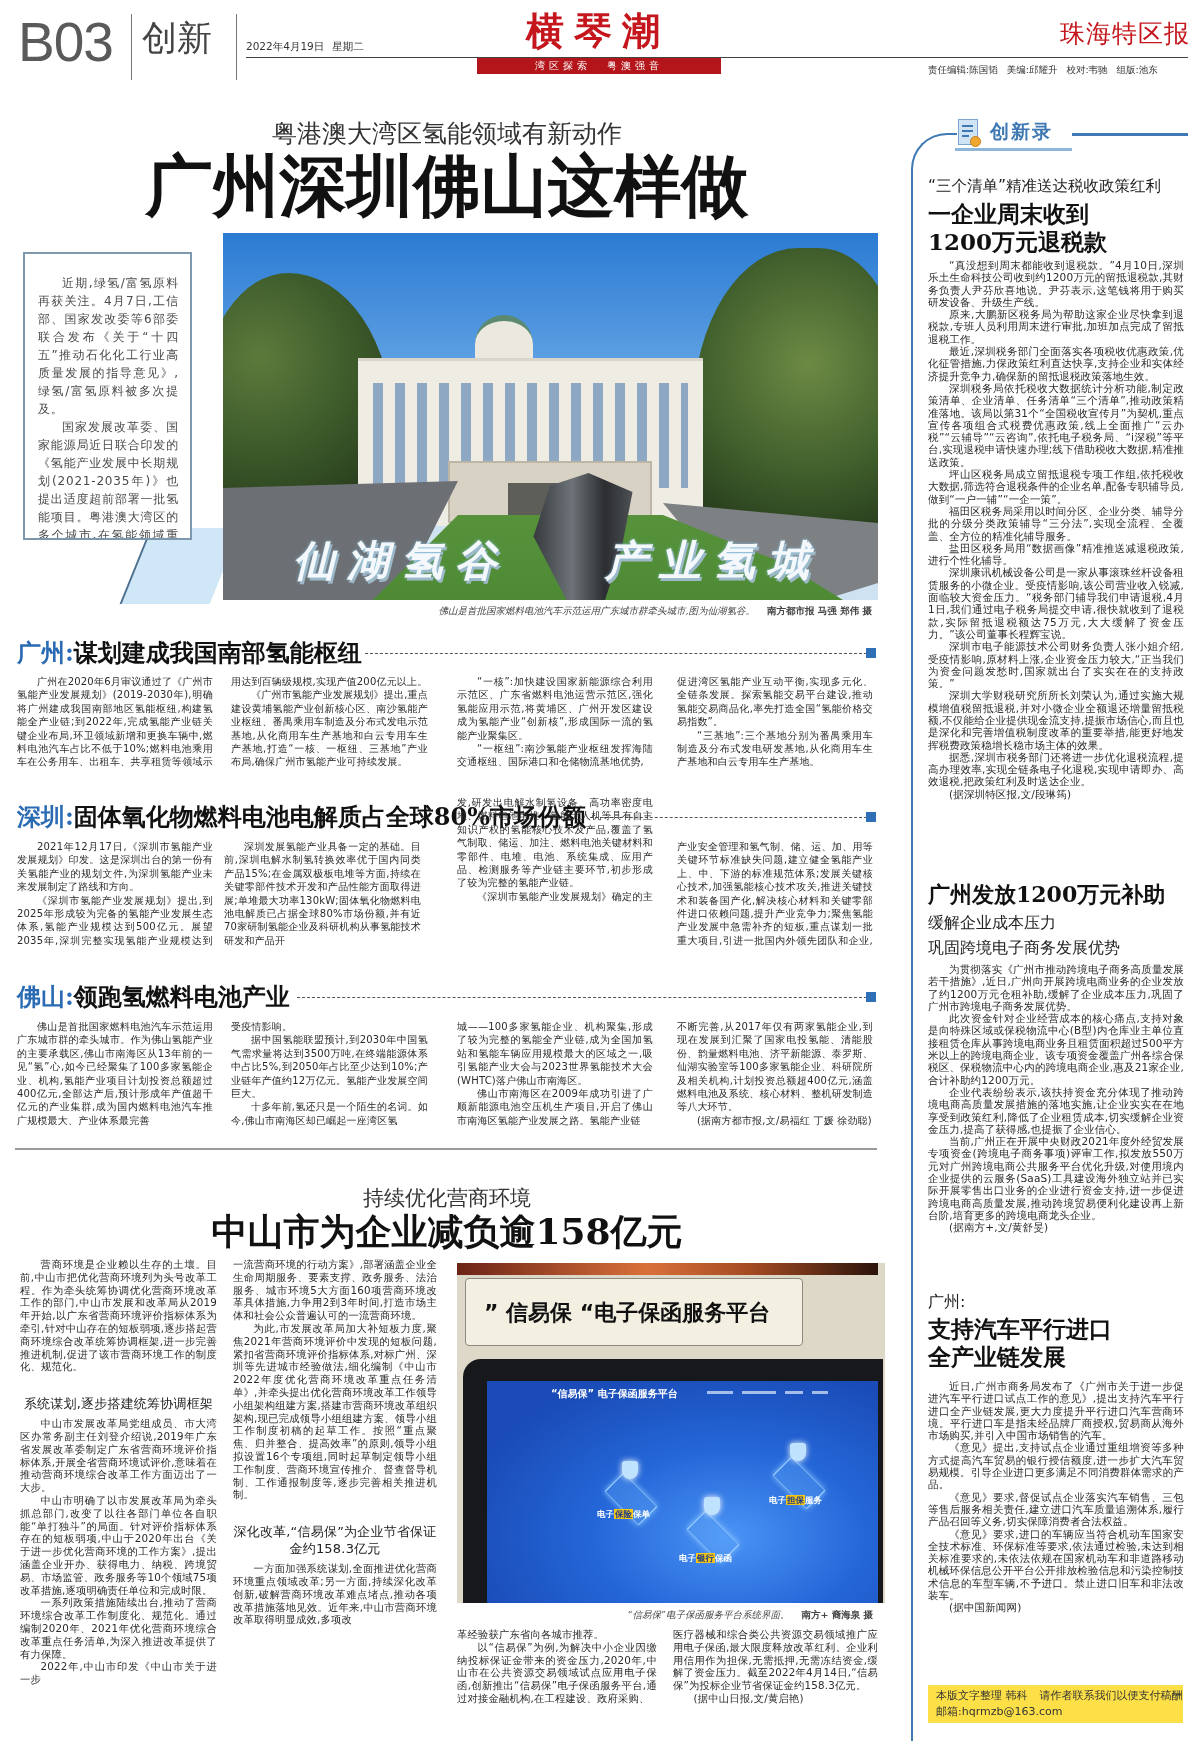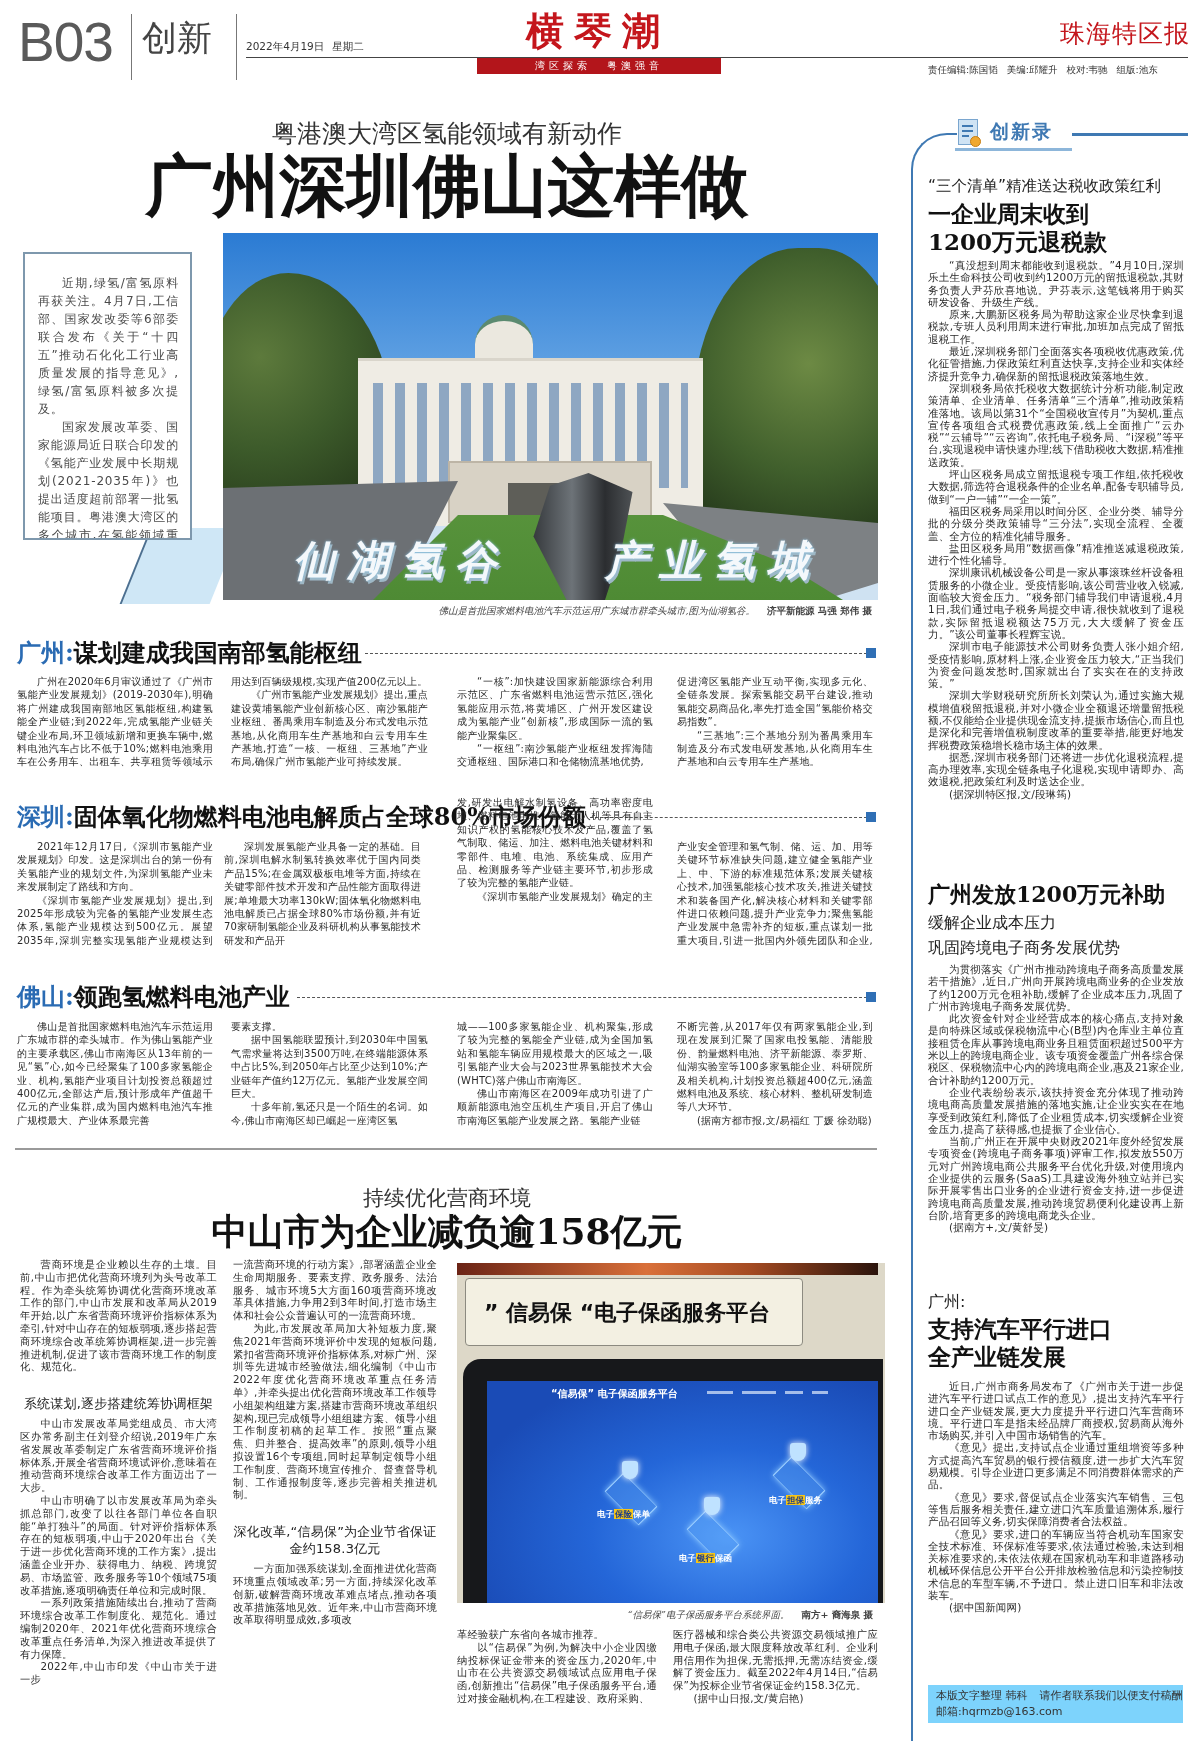--- a/index.html
+++ b/index.html
@@ -91,21 +91,21 @@
   .rline{left:1072px;top:133px;width:116px;height:2.5px;background:#3f79b3;}
   .tab-ul{left:955px;top:148px;width:117px;height:3px;background:#8db6da;}
   .tab-icon{left:958px;top:119px;width:18px;height:24px;background:#cfe3f4;border:1px solid #7aa6cf;}
   .tab-icon i{position:absolute;left:3px;height:1.5px;width:11px;background:#3f79b3;}
   .tab-badge{left:970px;top:136px;width:9px;height:9px;border-radius:50%;background:#f0a830;border:1px solid #c77e12;}
   .tab-label{left:990px;top:119px;font-size:19px;font-weight:bold;color:#3f79b3;letter-spacing:2px;white-space:nowrap;}
   .r-kicker{left:928px;top:176px;font-size:15.5px;color:#222;white-space:nowrap;}
   .r-head{left:928px;font-size:23px;font-weight:bold;line-height:28px;color:#111;white-space:nowrap;}
   .r-sub{left:928px;font-size:16px;color:#222;white-space:nowrap;}
   .rcol{left:928px;width:256px;font-size:10.5px;line-height:12.3px;letter-spacing:0.15px;}
-  .footer-box{left:928px;top:1685px;width:255px;height:38px;background:#7dd3fc;font-size:11px;line-height:16px;color:#333;
+  .footer-box{left:928px;top:1685px;width:255px;height:38px;background:#fde047;font-size:11px;line-height:16px;color:#333;
      padding:3px 8px;box-sizing:border-box;white-space:nowrap;}
   .footer-box span{margin-right:12px;}
 </style>
 </head>
 <body>
 
 <div class="abs b03">B03</div>
 <div class="abs vdiv" style="left:131px"></div>
 <div class="abs section-name">创新</div>
 <div class="abs vdiv" style="left:236px"></div>
@@ -142,21 +142,21 @@
   <div class="p1 p1-gate"></div>
   <div class="p1 p1-gate-door"></div>
   <div class="p1 p1-road-l"></div>
   <div class="p1 p1-road-r"></div>
   <div class="p1 p1-lawn"></div>
   <div class="p1 p1-sculpture"></div>
   <div class="p1 p1-sign serif" style="left:70px">仙湖氢谷</div>
   <div class="p1 p1-sign serif" style="left:382px">产业氢城</div>
 </div>
 <div class="abs caption1">
-  <span class="txt">佛山是首批国家燃料电池汽车示范运用广东城市群牵头城市,图为仙湖氢谷。</span><span class="cr">济平新能源 马强 郑伟 摄</span>
+  <span class="txt">佛山是首批国家燃料电池汽车示范运用广东城市群牵头城市,图为仙湖氢谷。</span><span class="cr">南方都市报 马强 郑伟 摄</span>
 </div>
 
 <div class="abs sec-head serif" style="top:638px">
   <span class="city">广州:</span><span>谋划建成我国南部氢能枢纽</span>
 </div>
 <div class="abs dash" style="left:365px;top:653px;width:502px"></div>
 <div class="abs sq" style="left:866px;top:648px"></div>
 <div class="col" style="left:17px;top:675px;width:196px;height:95px">
     <p>广州在2020年6月审议通过了《广州市氢能产业发展规划》(2019-2030年),明确将广州建成我国南部地区氢能枢纽,构建氢能全产业链;到2022年,完成氢能产业链关键企业布局,环卫领域新增和更换车辆中,燃料电池汽车占比不低于10%;燃料电池乘用车在公务用车、出租车、共享租赁等领域示范应</p>
   </div>
@@ -195,21 +195,21 @@
 
 <div class="abs sec-head serif" style="top:982px">
   <span class="city">佛山:</span><span>领跑氢燃料电池产业</span>
 </div>
 <div class="abs dash" style="left:297px;top:997px;width:570px"></div>
 <div class="abs sq" style="left:866px;top:992px"></div>
 <div class="col" style="left:17px;top:1020px;width:196px;height:108px">
     <p>佛山是首批国家燃料电池汽车示范运用广东城市群的牵头城市。作为佛山氢能产业的主要承载区,佛山市南海区从13年前的一见“氢”心,如今已经聚集了100多家氢能企业、机构,氢能产业项目计划投资总额超过400亿元,全部达产后,预计形成年产值超千亿元的产业集群,成为国内燃料电池汽车推广规模最大、产业体系最完善</p>
   </div>
 <div class="col" style="left:231px;top:1020px;width:197px;height:108px">
-    <p class="cont">要素支撑。</p>
+    <p class="cont">受疫情影响。</p>
     <p>据中国氢能联盟预计,到2030年中国氢气需求量将达到3500万吨,在终端能源体系中占比5%,到2050年占比至少达到10%;产业链年产值约12万亿元。氢能产业发展空间巨大。</p>
     <p>十多年前,氢还只是一个陌生的名词。如今,佛山市南海区却已崛起一座湾区氢</p>
   </div>
 <div class="col" style="left:457px;top:1020px;width:196px;height:108px">
     <p class="cont">城——100多家氢能企业、机构聚集,形成了较为完整的氢能全产业链,成为全国加氢站和氢能车辆应用规模最大的区域之一,吸引氢能产业大会与2023世界氢能技术大会(WHTC)落户佛山市南海区。</p>
     <p>佛山市南海区在2009年成功引进了广顺新能源电池空压机生产项目,开启了佛山市南海区氢能产业发展之路。氢能产业链</p>
   </div>
 <div class="col" style="left:677px;top:1020px;width:196px;height:108px">
     <p class="cont">不断完善,从2017年仅有两家氢能企业,到现在发展到汇聚了国家电投氢能、清能股份、韵量燃料电池、济平新能源、泰罗斯、仙湖实验室等100多家氢能企业、科研院所及相关机构,计划投资总额超400亿元,涵盖燃料电池及系统、核心材料、整机研发制造等八大环节。</p>
     <p>(据南方都市报,文/易福红 丁媛 徐劲聪)</p>

